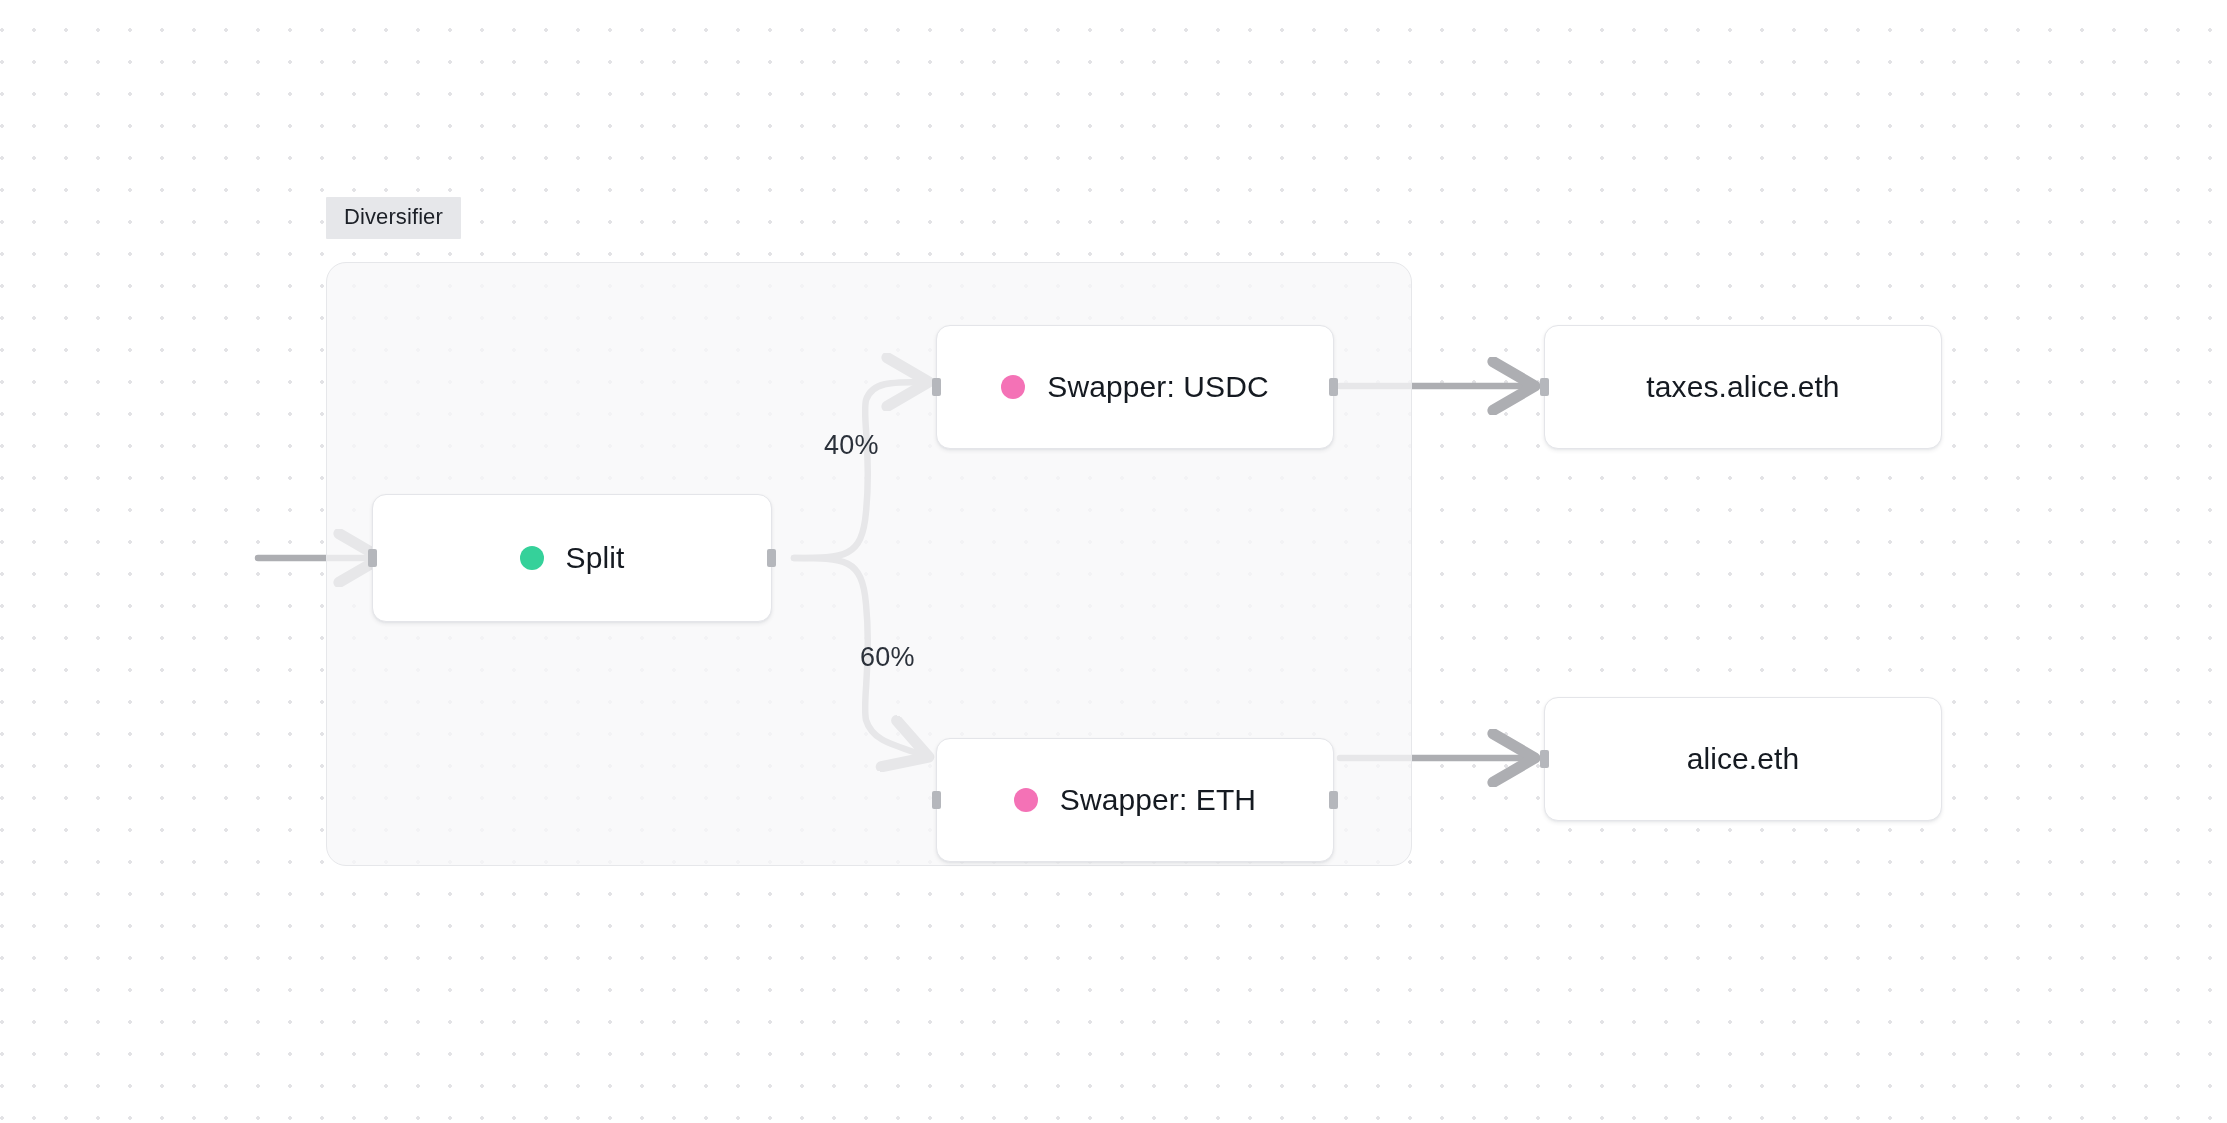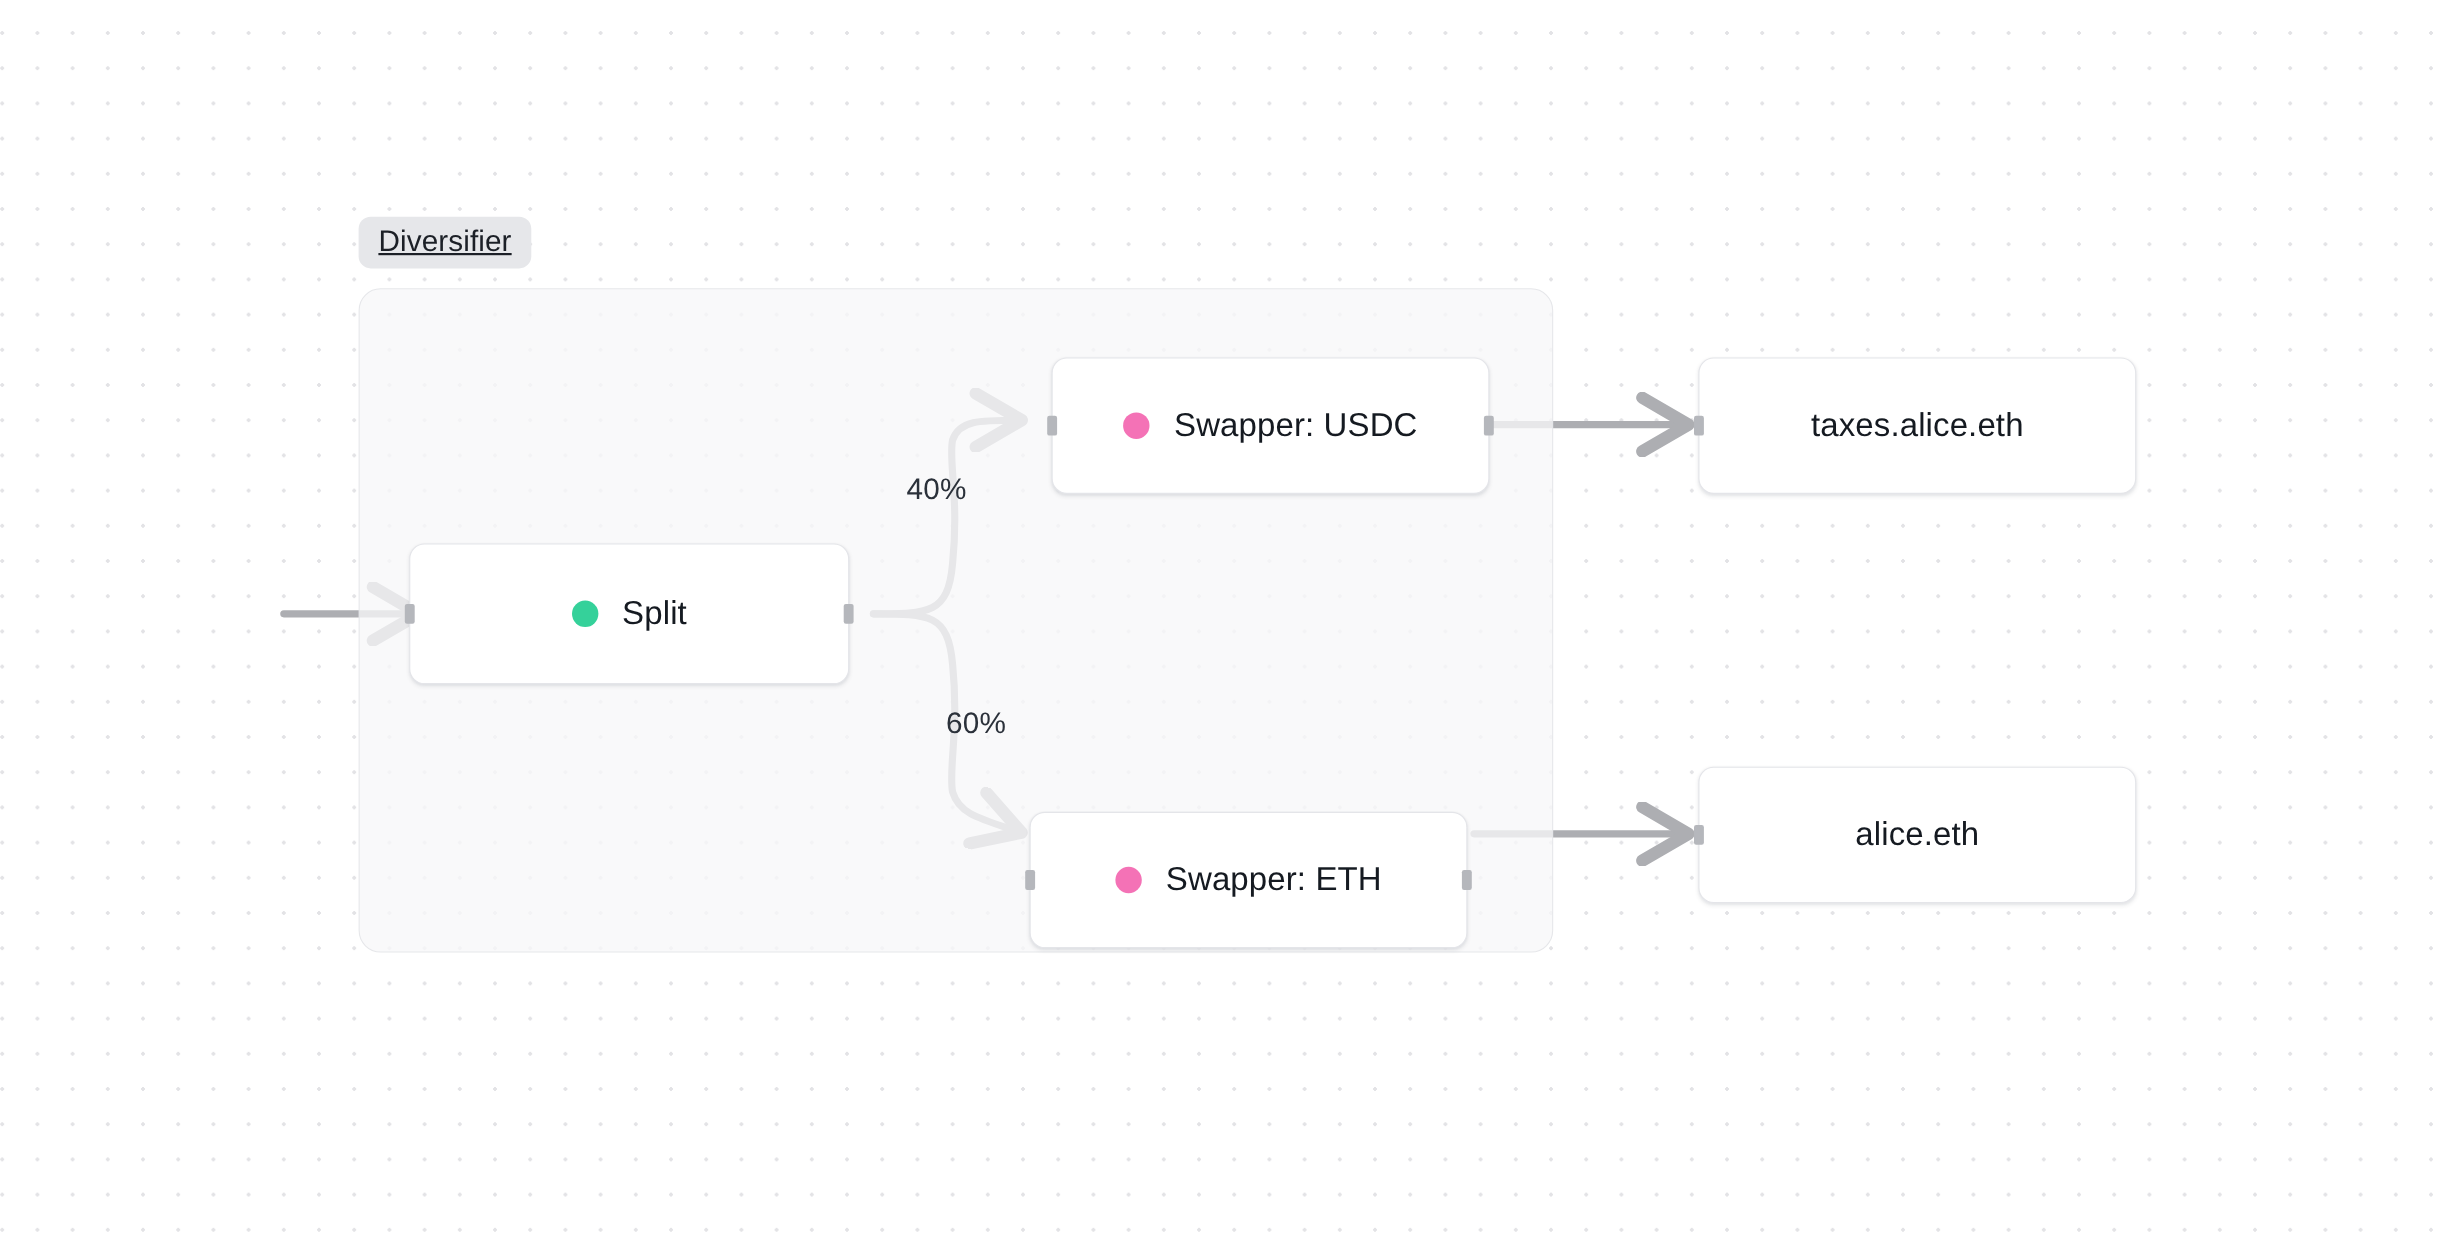--- a/index.html
+++ b/index.html
@@ -35,27 +35,26 @@
     border: 1px solid #e6e7ea;
     border-radius: 20px;
     box-sizing: border-box;
   }
   .group-label {
     position: absolute;
     left: 0px;
     top: -65px;
     background: #e6e7ea;
     color: #1c2027;
-    border-radius: 11px;
+    border-radius: 1px;
     padding: 9px 18px 11px 18px;
-    font-size: 27px;
+    font-size: 22px;
     line-height: 1;
     white-space: nowrap;
     letter-spacing: 0.1px;
-    text-decoration: underline;
   }
 
   
   .node {
     position: absolute;
     background: #ffffff;
     border: 1px solid #e4e5e9;
     border-radius: 14px;
     box-shadow: 0 2px 4px rgba(16,24,40,0.07), 0 1px 2px rgba(16,24,40,0.04);
     box-sizing: border-box;
@@ -77,21 +76,21 @@
   }
   .node-label {
     font-size: 30px;
     color: #151a21;
     line-height: 1;
     white-space: nowrap;
     letter-spacing: 0.1px;
   }
 
   #node-split   { left: 372px; top: 494px; width: 400px; height: 128px; }
-  #node-usdc    { left: 956px; top: 325px; width: 398px; height: 124px; }
+  #node-usdc    { left: 936px; top: 325px; width: 398px; height: 124px; }
   #node-eth     { left: 936px; top: 738px; width: 398px; height: 124px; }
   #node-taxes   { left: 1544px; top: 325px; width: 398px; height: 124px; }
   #node-alice   { left: 1544px; top: 697px; width: 398px; height: 124px; }
 
   
   .handle {
     position: absolute;
     width: 9px;
     height: 18px;
     background: #b5b7bc;

